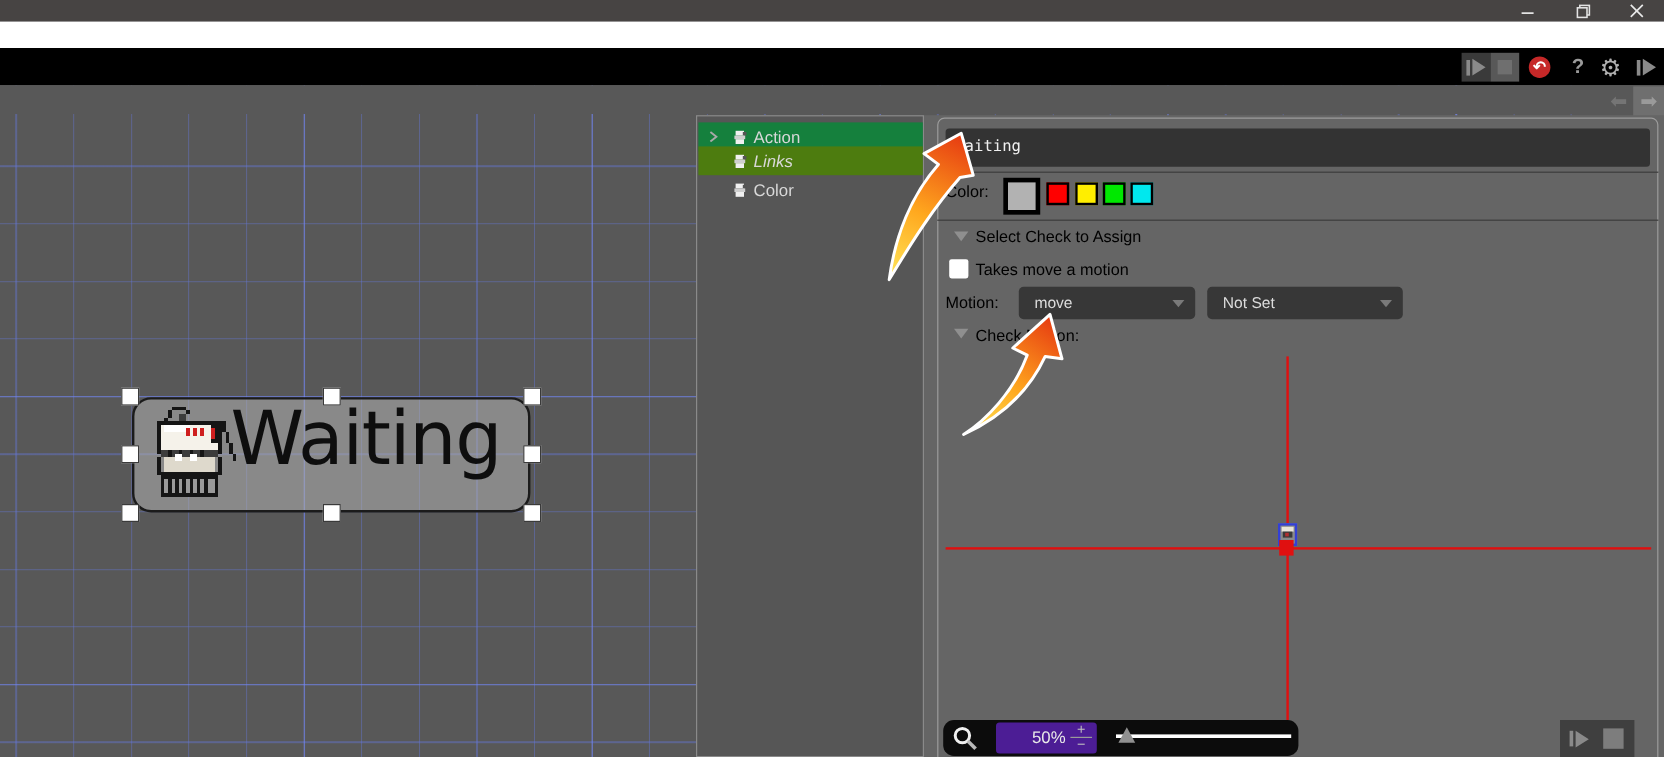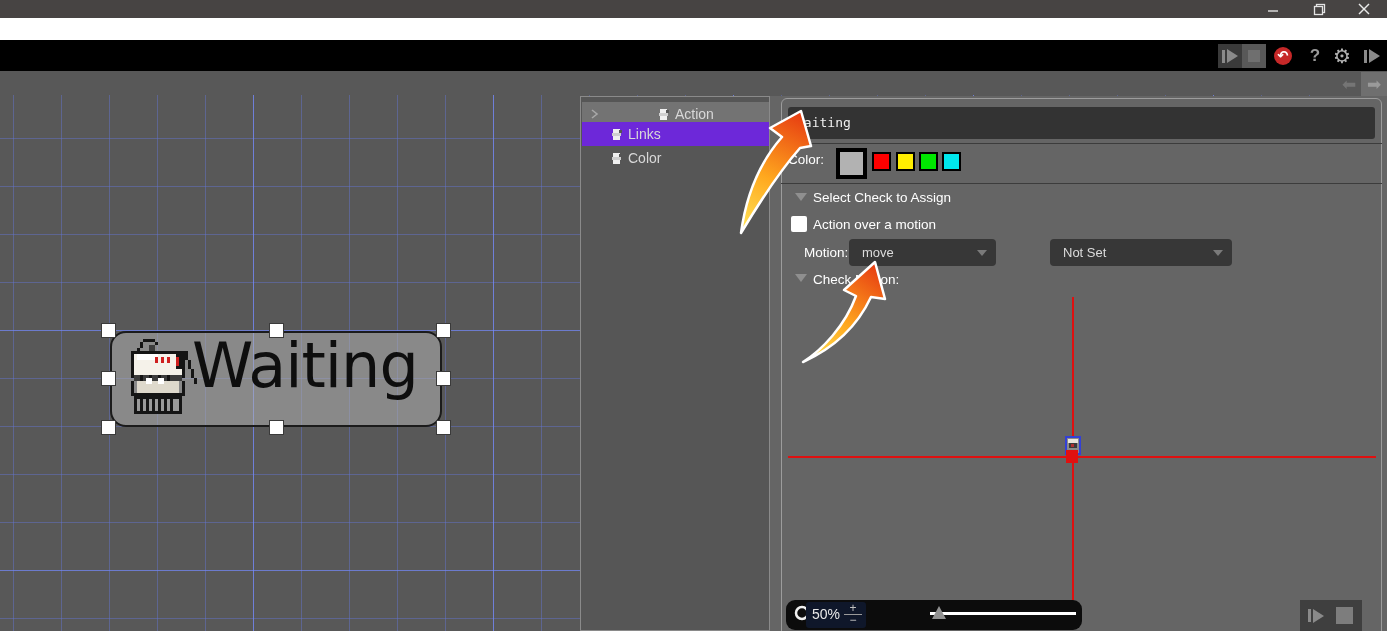--- a/index.html
+++ b/index.html
@@ -52,38 +52,38 @@
   .tree-node-icon { width:13px; height:13px; margin-left:29px; flex:none; }
   .chev { position:absolute; left:8px; top:7px; }
 
   
   #inspector { left:770px; top:96px; width:617px; height:535px; background:#656565; }
   #groupbox { left:11px; top:2px; width:601px; height:600px; border:1px solid #9c9c9c; border-radius:6px; }
   #name-input { left:18px; top:11px; width:587px; height:32px; background:#333333; border-radius:3px;
     color:#f0f0f0; font-family:"DejaVu Sans Mono", monospace; font-size:13px; line-height:32px;
     padding-left:8px; }
   .sep { left:11px; width:601px; height:1px; background:#3c3c3c; }
-  .ins-label { color:#ffffff; font-size:13.5px; }
+  .ins-label { color:#000000; font-size:13.5px; }
   .swatch { border:2px solid #000; }
   .tri-down { width:0; height:0; border-left:6px solid transparent; border-right:6px solid transparent;
     border-top:8px solid #8f8f8f; }
   .checkbox { width:16px; height:16px; background:#ffffff; border-radius:2px; }
   .dropdown { height:27px; background:#373737; border-radius:4px; color:#dcdcdc; font-size:13px;
     line-height:27px; padding-left:13px; }
   .dd-caret { position:absolute; right:9px; top:11px; width:0; height:0;
     border-left:5px solid transparent; border-right:5px solid transparent; border-top:6px solid #7a7a7a; }
 
   #crosshair-h { left:18px; top:360px; width:588px; height:2px; background:#e01010; }
   #crosshair-v { left:302px; top:201px; width:2px; height:303px; background:#e01010; }
   #preview-sprite { left:295px; top:340px; width:16px; height:19px; border:2px solid #3340d6;
     background:#8a8a8a; overflow:hidden; }
   #preview-red-square { left:296px; top:354px; width:12px; height:13px; background:#e01010; }
 
   #zoom-pill { left:16px; top:504px; width:296px; height:30px; background:#0c0c0c; border-radius:9px; }
-  #zoom-value-box { left:20px; top:2px; width:60px; height:26px; background:#0f172a; border-radius:3px;
+  #zoom-value-box { left:44px; top:2px; width:84px; height:26px; background:#4c1d95; border-radius:3px;
     color:#e8e8e8; font-size:14px; }
   #zoom-value { position:absolute; right:26px; top:4px; }
   .stepper { position:absolute; right:4px; top:1px; width:18px; height:24px; color:#c0c0c0;
     font-size:12px; text-align:center; line-height:11px; }
   #zoom-slider-line { left:144px; top:12px; width:146px; height:3px; background:#ffffff; }
   #zoom-thumb { left:146px; top:6px; width:0; height:0; border-left:7px solid transparent;
     border-right:7px solid transparent; border-bottom:13px solid #909090; }
   #preview-playback { left:530px; top:504px; width:62px; height:31px; background:#3f3f3f;
     display:flex; align-items:center; }
 
@@ -197,33 +197,33 @@
     <div class="abs handle" style="left:269px; top:252px;"></div>
     <div class="abs handle" style="left:436px; top:252px;"></div>
     <div class="abs handle" style="left:101px; top:300px;"></div>
     <div class="abs handle" style="left:436px; top:300px;"></div>
     <div class="abs handle" style="left:101px; top:349px;"></div>
     <div class="abs handle" style="left:269px; top:349px;"></div>
     <div class="abs handle" style="left:436px; top:349px;"></div>
   </div>
 
   <div class="abs" id="treepanel">
-    <div class="abs treerow" style="top:5px; background:#737373;padding-left:47px;">
+    <div class="abs treerow" style="top:5px; background:#15803d;">
       <svg class="chev" width="9" height="10">
         <polyline points="2,1 7,5 2,9" fill="none" stroke="#a8a8a8" stroke-width="1.6"></polyline>
         </svg>
       <svg class="tree-node-icon" viewBox="0 0 13 13">
         <rect x="2" y="1" width="7" height="4" fill="#f0f0f0"></rect>
           <rect x="8" y="2" width="3" height="3" fill="#555"></rect>
         <rect x="1" y="5" width="9" height="3" fill="#cfcfcf"></rect>
           <rect x="2" y="8" width="7" height="4" fill="#f0f0f0"></rect>
         </svg>
       <span class="lbl">Action</span>
     </div>
-    <div class="abs treerow" style="top:25px; background:#6d28d9;">
+    <div class="abs treerow" style="top:25px; background:#4d7c0f;font-style:italic;">
       <svg class="tree-node-icon" viewBox="0 0 13 13">
         <rect x="2" y="1" width="7" height="4" fill="#f0f0f0"></rect>
           <rect x="8" y="2" width="3" height="3" fill="#555"></rect>
         <rect x="1" y="5" width="9" height="3" fill="#cfcfcf"></rect>
           <rect x="2" y="8" width="7" height="4" fill="#f0f0f0"></rect>
         </svg>
       <span class="lbl">Links</span>
     </div>
     <div class="abs treerow" style="top:49px;">
       <svg class="tree-node-icon" viewBox="0 0 13 13">
@@ -247,28 +247,28 @@
     <div class="abs swatch" style="left: 102px; top: 56px; width: 19px; height: 19px; background: rgb(255, 0, 0);"></div>
     <div class="abs swatch" style="left: 126px; top: 56px; width: 19px; height: 19px; background: rgb(255, 238, 0);"></div>
     <div class="abs swatch" style="left: 149px; top: 56px; width: 19px; height: 19px; background: rgb(0, 232, 0);"></div>
     <div class="abs swatch" style="left: 172px; top: 56px; width: 19px; height: 19px; background: rgb(0, 232, 238);"></div>
     <div class="abs sep" style="top:87px;"></div>
 
     <div class="abs tri-down" style="left:25px; top:97px;"></div>
     <div class="abs ins-label" style="left:43px; top:94px;">Select Check to Assign</div>
 
     <div class="abs checkbox" style="left:21px; top:120px;"></div>
-    <div class="abs ins-label" style="left:43px; top:121px;">Action over a motion</div>
-
-    <div class="abs ins-label" style="left:34px; top:149px;">Motion:</div>
+    <div class="abs ins-label" style="left:43px; top:121px;">Takes move a motion</div>
+
+    <div class="abs ins-label" style="left:18px; top:149px;">Motion:</div>
     <div class="abs dropdown" style="left:79px; top:143px; width:147px;">
       <span>move</span>
       <span class="dd-caret"></span>
     </div>
-    <div class="abs dropdown" style="left:236px; top:143px; width:182px;margin-left:44px;">
+    <div class="abs dropdown" style="left:236px; top:143px; width:163px;">
       <span>Not Set</span>
       <span class="dd-caret"></span>
     </div>
 
     <div class="abs tri-down" style="left:25px; top:178px;"></div>
     <div class="abs ins-label" style="left:43px; top:176px;">Check Motion:</div>
 
     <div class="abs" id="crosshair-h"></div>
     <div class="abs" id="crosshair-v"></div>
     <div class="abs" id="preview-sprite">

